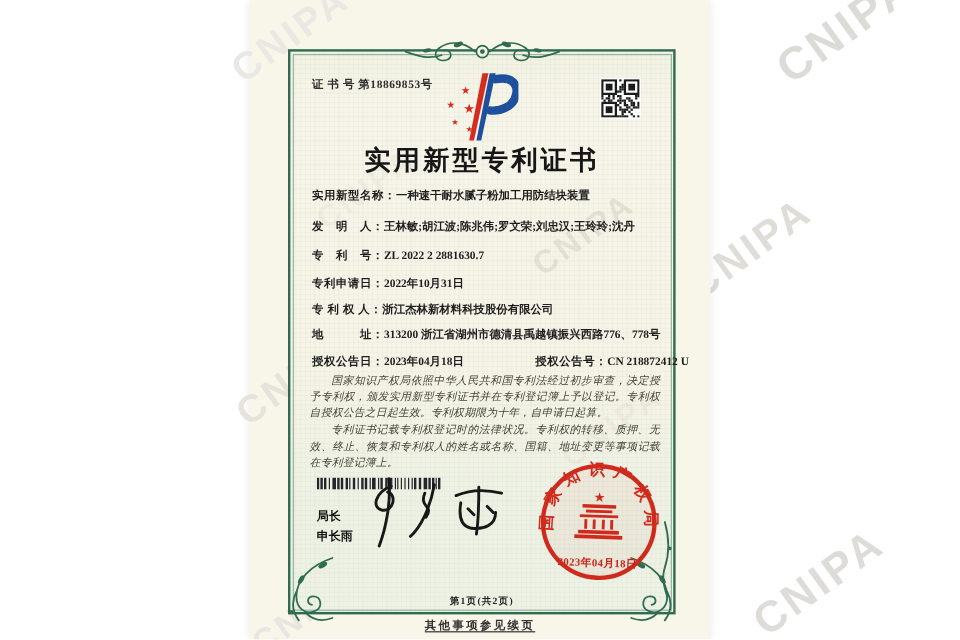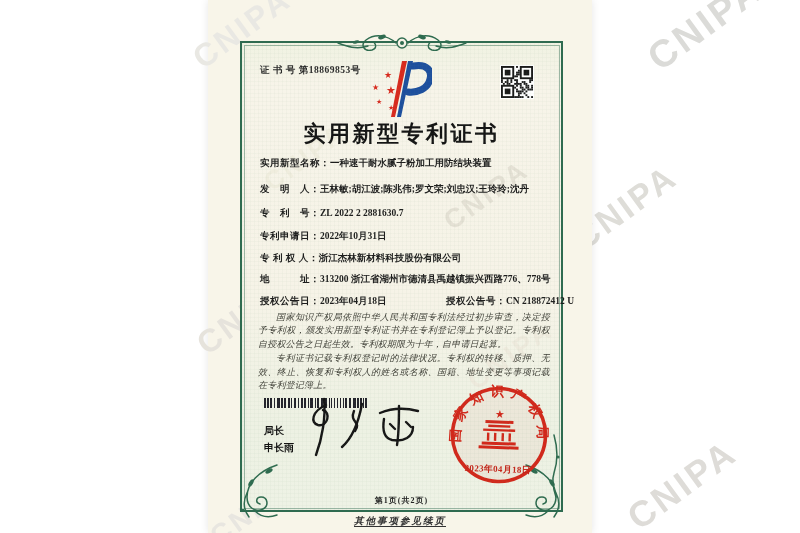--- a/index.html
+++ b/index.html
@@ -32,21 +32,21 @@
          color:#3f3f37;line-height:13.4px;text-align:justify;letter-spacing:0.2px;}
   .paras p{margin:0 0 1px 0;text-indent:2em;}
   .barcode{position:absolute;left:22px;top:355px;width:104px;height:10px;}
   .director{position:absolute;left:22px;top:380px;font-family:"Liberation Sans",sans-serif;
             font-weight:bold;font-size:10px;color:#111;line-height:16.5px;}
   .signature{position:absolute;left:52px;top:352px;width:135px;height:66px;}
   .seal{position:absolute;left:206px;top:341px;width:102px;height:102px;}
   .page-note{position:absolute;top:452px;left:0;width:100%;text-align:center;font-size:8px;
              font-weight:bold;color:#222;letter-spacing:1px;}
   .cont-note{position:absolute;top:515px;left:0;width:100%;text-align:center;font-size:9.5px;
-             font-style:italic;font-weight:bold;color:#333;letter-spacing:2px;
+             font-weight:bold;color:#333;letter-spacing:2px;
              text-decoration:underline;text-underline-offset:2px;}
   .ornament-top{position:absolute;left:50%;top:-13px;transform:translateX(-50%);}
   .flourish-bl{position:absolute;left:-7px;bottom:-9px;}
   .flourish-br{position:absolute;right:-7px;bottom:-9px;transform:scaleX(-1);}
 </style>
 </head>
 <body>
 
 <div class="stage">
 

